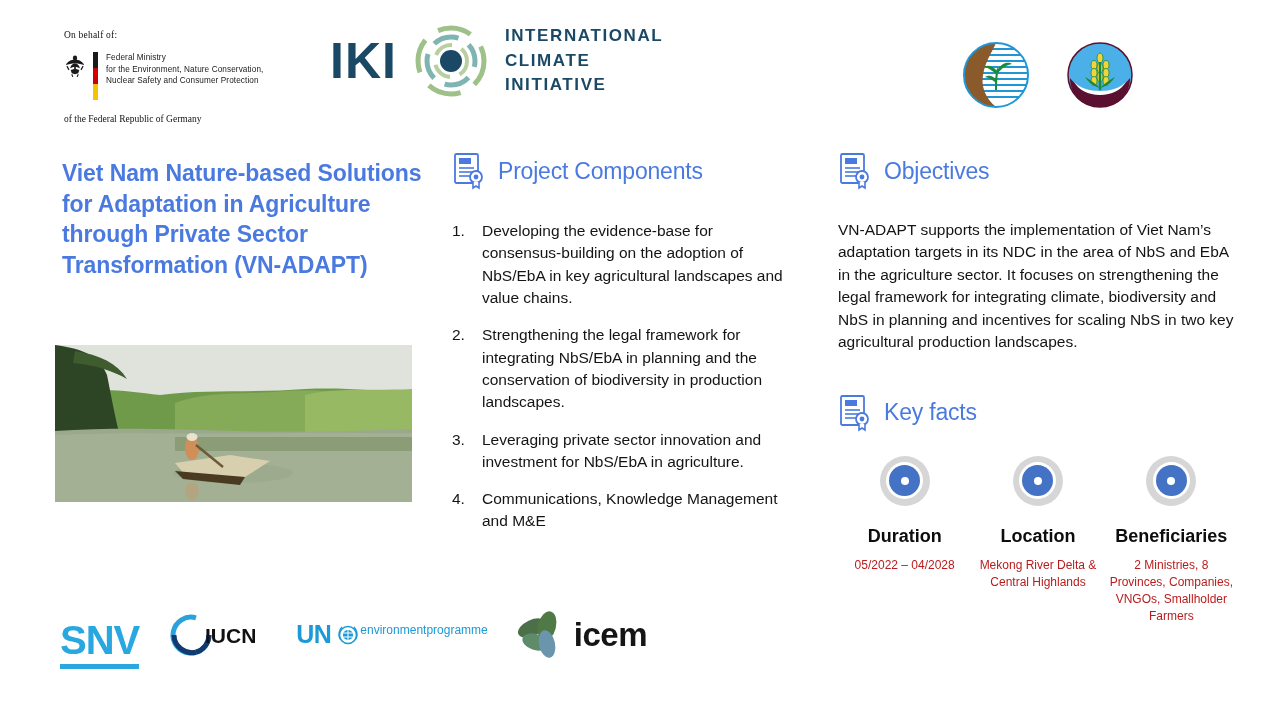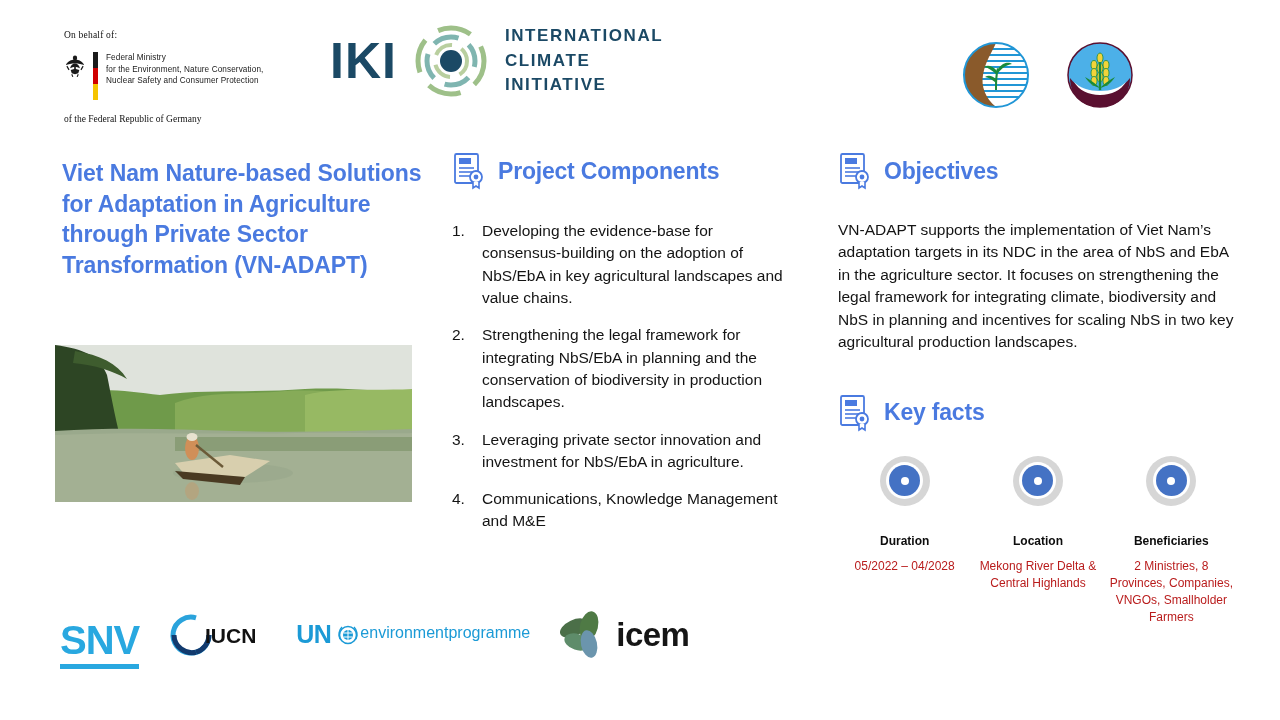--- a/index.html
+++ b/index.html
@@ -42,48 +42,48 @@
     overflow: hidden; border: 0; }
 
   .partners { position: absolute; left: 60px; top: 600px; display: flex;
     align-items: center; gap: 26px; }
   .snv { font-size: 40px; font-weight: bold; color: #29a8e0; letter-spacing: -1px;
     line-height: 1; border-bottom: 5px solid #29a8e0; padding-bottom: 4px; margin-top: 20px; }
   .iucn-wrap { display: flex; align-items: flex-end; }
   .un-logo { display: flex; flex-direction: row; }
   .un-top { display: flex; align-items: center; gap: 5px; }
   .un-un { font-size: 25px; font-weight: bold; color: #1b9ad6; line-height: 1; letter-spacing: -.5px; }
-  .un-sub { font-size: 16px; color: #1b9ad6; line-height: 1.15; margin-top: 2px; font-weight: 500;}
+  .un-sub { font-size: 12px; color: #1b9ad6; line-height: 1.15; margin-top: 2px; font-weight: 500;}
   .icem-wrap { display: flex; align-items: center; gap: 8px; }
   .icem-text { font-size: 33px; font-weight: bold; color: #151515; letter-spacing: -.5px; }
 
   
   .mid-col { position: absolute; left: 452px; top: 152px; width: 340px; }
   .sec-head { display: flex; align-items: center; gap: 12px; }
-  .sec-title { font-size: 23px; font-weight: bold; color: #4a7ae0; letter-spacing: -.2px; }
+  .sec-title { font-size: 23px; font-weight: normal; color: #4a7ae0; letter-spacing: -.2px; }
   .comp-list { margin-top: 30px; list-style: none; }
   .comp-list li { display: flex; font-size: 15.5px; line-height: 1.44; color: #141414;
     margin-bottom: 15px; font-family: "Liberation Sans", sans-serif; }
   .comp-num { width: 30px; flex: none; }
   .comp-txt { flex: 1; }
 
   
   .right-col { position: absolute; left: 838px; top: 152px; width: 400px; }
   .obj-body { margin-top: 29px; font-size: 15.5px; line-height: 1.45; color: #141414; }
   .keyfacts-head { margin-top: 40px; }
   .kf-grid { margin-top: 24px; display: flex; }
   .kf-col { flex: 1; display: flex; flex-direction: column; align-items: center; }
   .kf-icon { width: 50px; height: 50px; border-radius: 50%;
     background: #d6d6d6; display: flex; align-items: center; justify-content: center; }
   .kf-icon-mid { width: 37px; height: 37px; border-radius: 50%; background: #ffffff;
     display: flex; align-items: center; justify-content: center; }
   .kf-icon-blue { width: 31px; height: 31px; border-radius: 50%; background: #4472c4;
     display: flex; align-items: center; justify-content: center; }
   .kf-dot { width: 8px; height: 8px; border-radius: 50%; background: #ffffff; }
-  .kf-label { margin-top: 28px; font-size: 12px; font-weight: bold; color: #0d0d0d;
+  .kf-label { margin-top: 20px; font-size: 18px; font-weight: bold; color: #0d0d0d;
     white-space: nowrap; }
   .kf-value { margin-top: 10px; font-size: 12px; line-height: 1.42; color: #b91c1c;
     text-align: center; }
 </style>
 </head>
 <body>
 
 <div class="header">
 
   <div class="bmu-logo">

